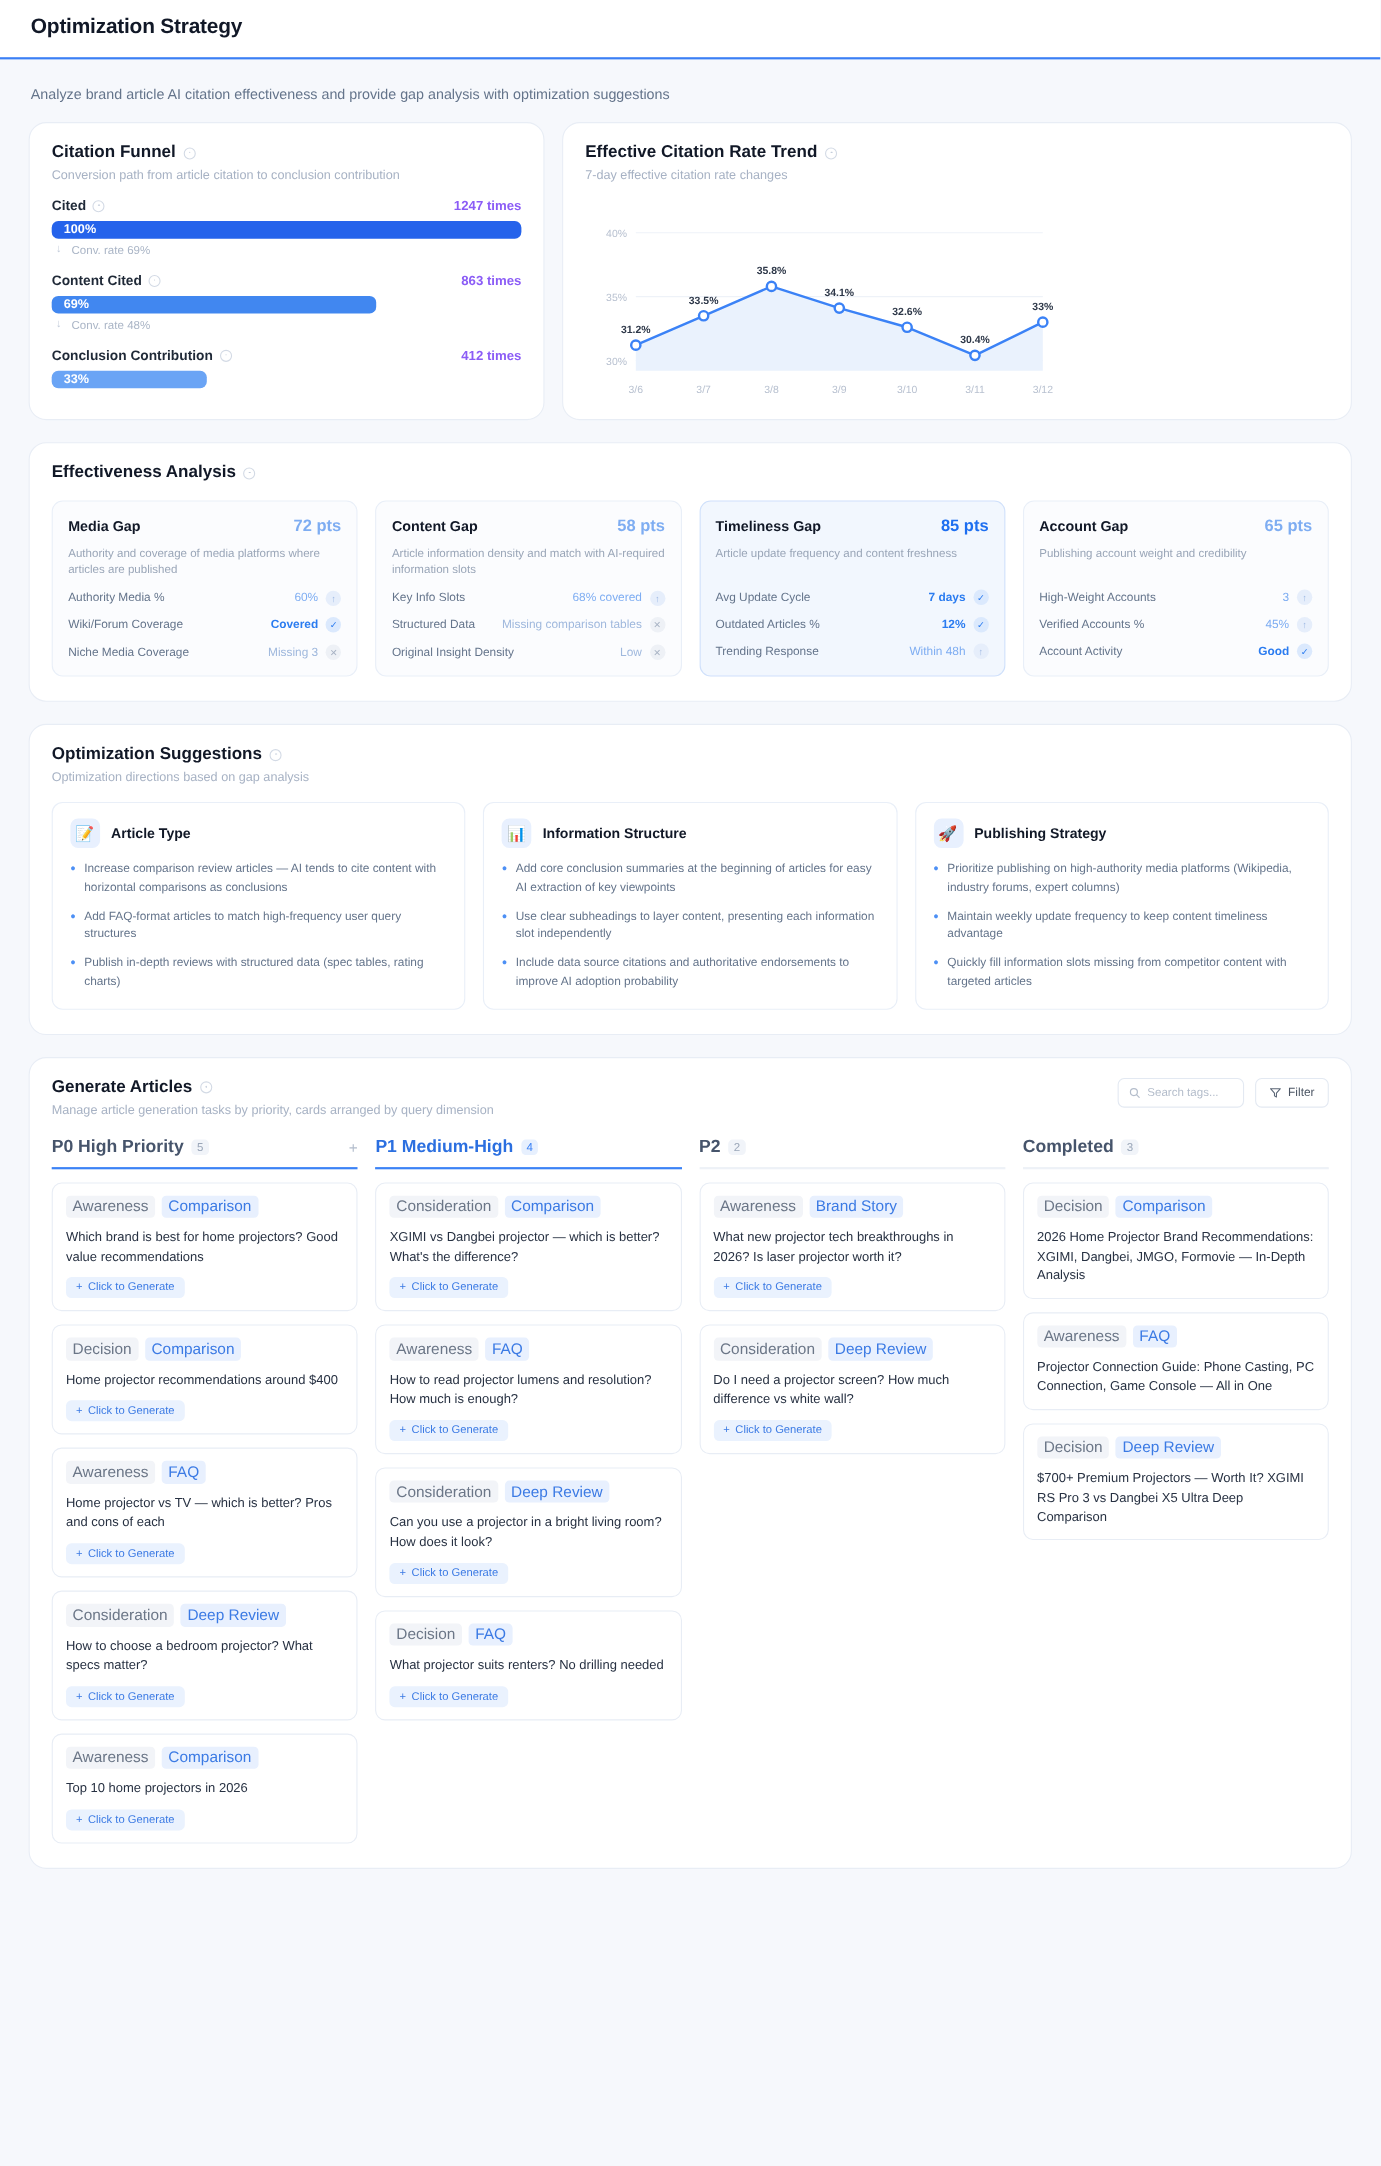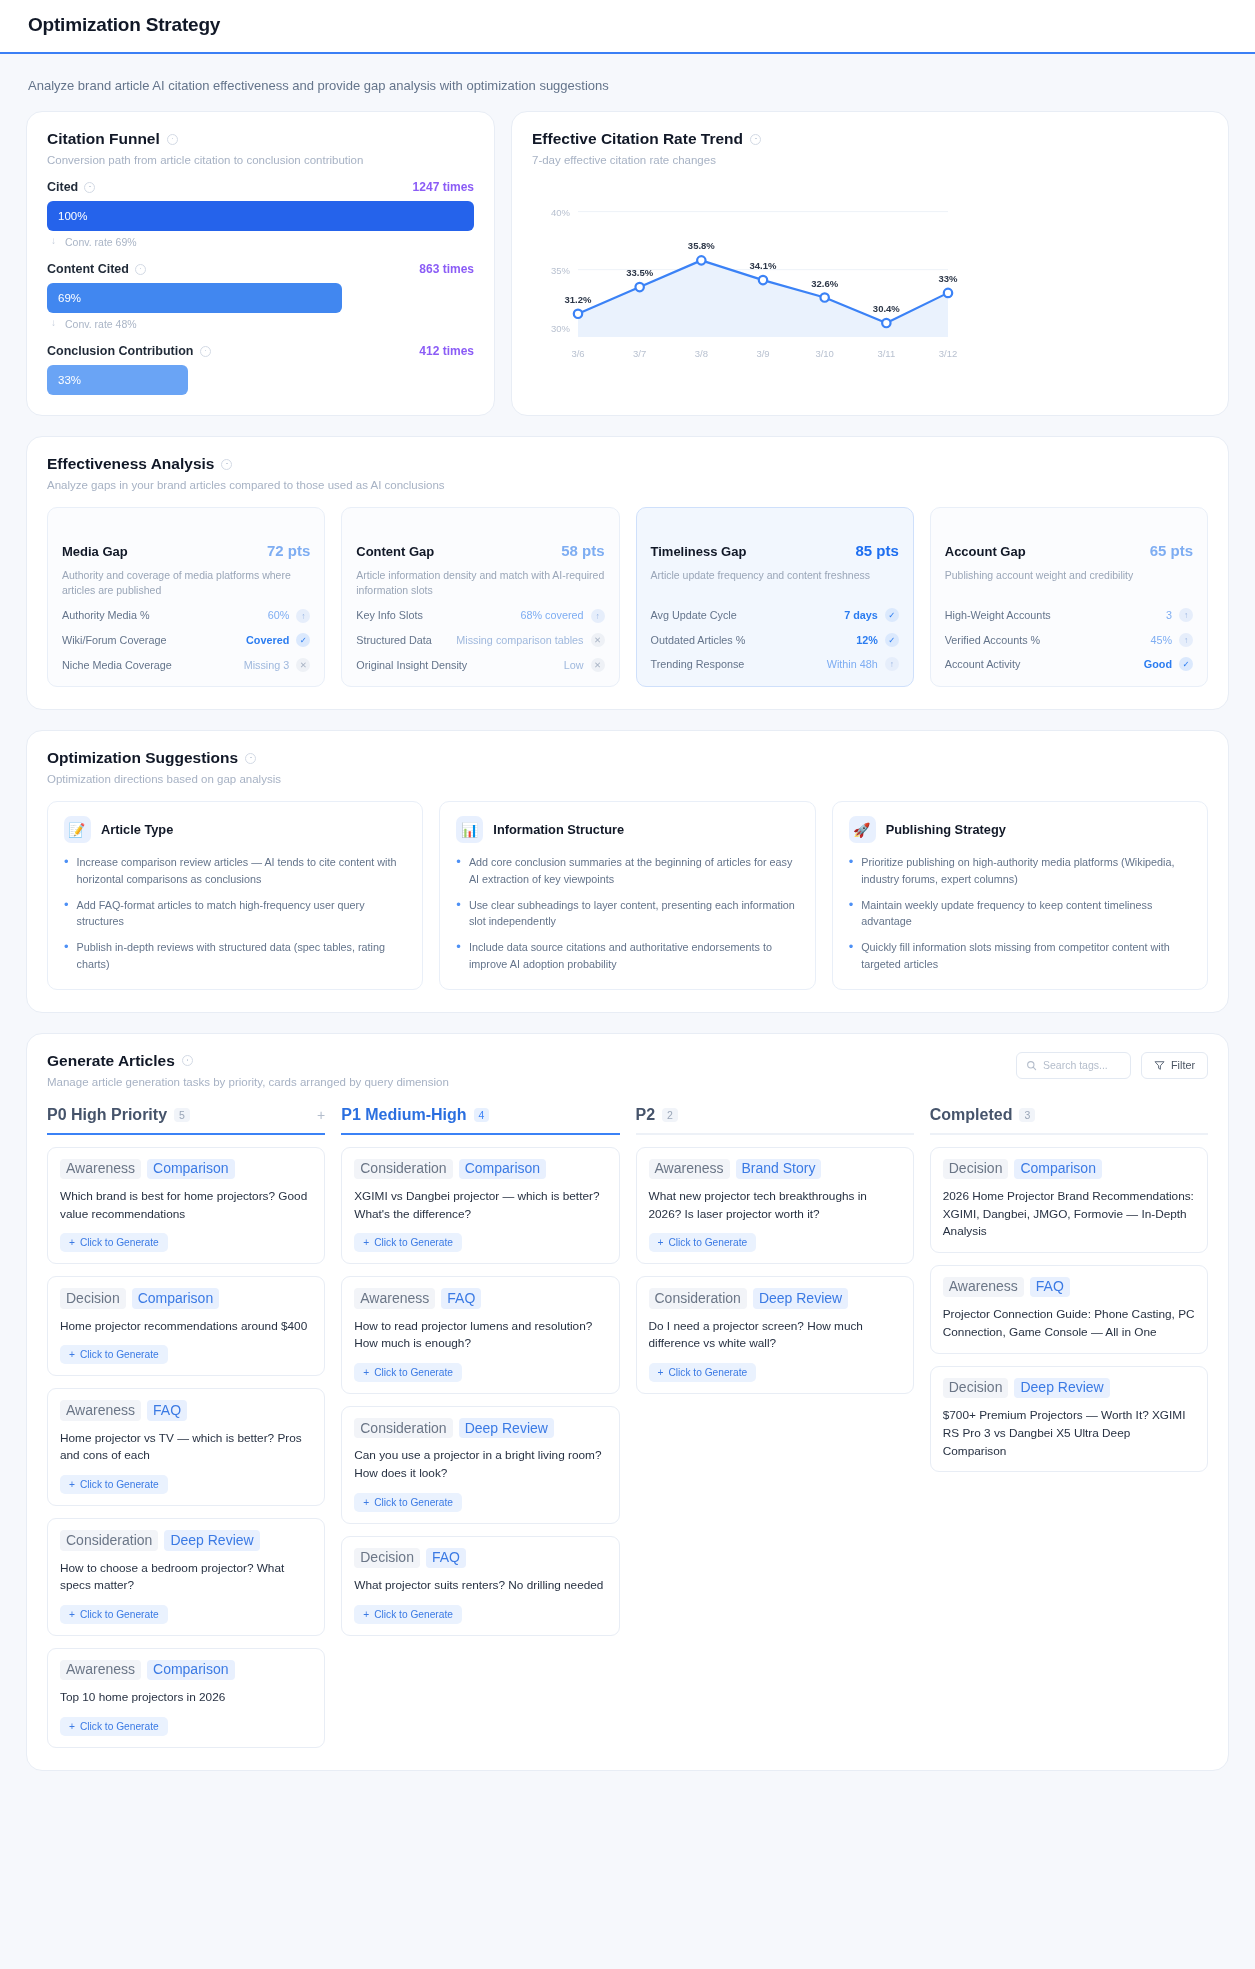--- a/index.html
+++ b/index.html
@@ -89,28 +89,28 @@
     align-items: center;
     gap: 6px;
   }
   .stage-count {
     font-size: 12px;
     font-weight: bold;
     color: #8b5cf6;
   }
   .bar-track { margin-top: 7px; }
   .bar {
-    height: 30px;
+    height: 16px;
     border-radius: 6px;
     display: flex;
     align-items: center;
     padding-left: 11px;
     color: #fff;
     font-size: 11.5px;
-    font-weight: normal;
+    font-weight: bold;
   }
   .bar.b1 { background: #2563eb; }
   .bar.b2 { background: #4187f0; }
   .bar.b3 { background: #6aa4f5; }
   .conv {
     font-size: 10.5px;
     color: #aab5c6;
     padding: 5px 0 0 18px;
     position: relative;
   }
@@ -145,21 +145,21 @@
   .gap-card.hl {
     background: #f2f7fe;
     border-color: #cfe0fb;
   }
   .gap-head {
     display: flex;
     justify-content: space-between;
     align-items: baseline;
   }
   .gap-name { font-size: 13px; font-weight: bold; color: #111827; }
-  .gap-pts { font-size: 15px; font-weight: bold; color: #7eadf2; margin-top: 20px; }
+  .gap-pts { font-size: 15px; font-weight: bold; color: #7eadf2; }
   .gap-pts.strong { color: #1d6ef0; }
   .gap-desc {
     font-size: 10.5px;
     color: #9aa6b8;
     line-height: 1.45;
     margin-top: 9px;
     min-height: 30px;
   }
   .metric {
     display: flex;
@@ -430,21 +430,20 @@
     </div>
   </div>
 
 </div>
 
 <div class="card wide-sec">
   <div class="sec-title">
     <span>Effectiveness Analysis</span>
     <span class="info-i"></span>
   </div>
-  <div class="sec-desc">Analyze gaps in your brand articles compared to those used as AI conclusions</div>
   <div class="gap-grid" id="gap-grid">
       <div class="gap-card">
         <div class="gap-head">
           <span class="gap-name">Media Gap</span>
           <span class="gap-pts">72 pts</span>
         </div>
         <div class="gap-desc">Authority and coverage of media platforms where articles are published</div>
         <div class="metric">
           <span class="m-key">Authority Media %</span>
           <span class="m-right">

